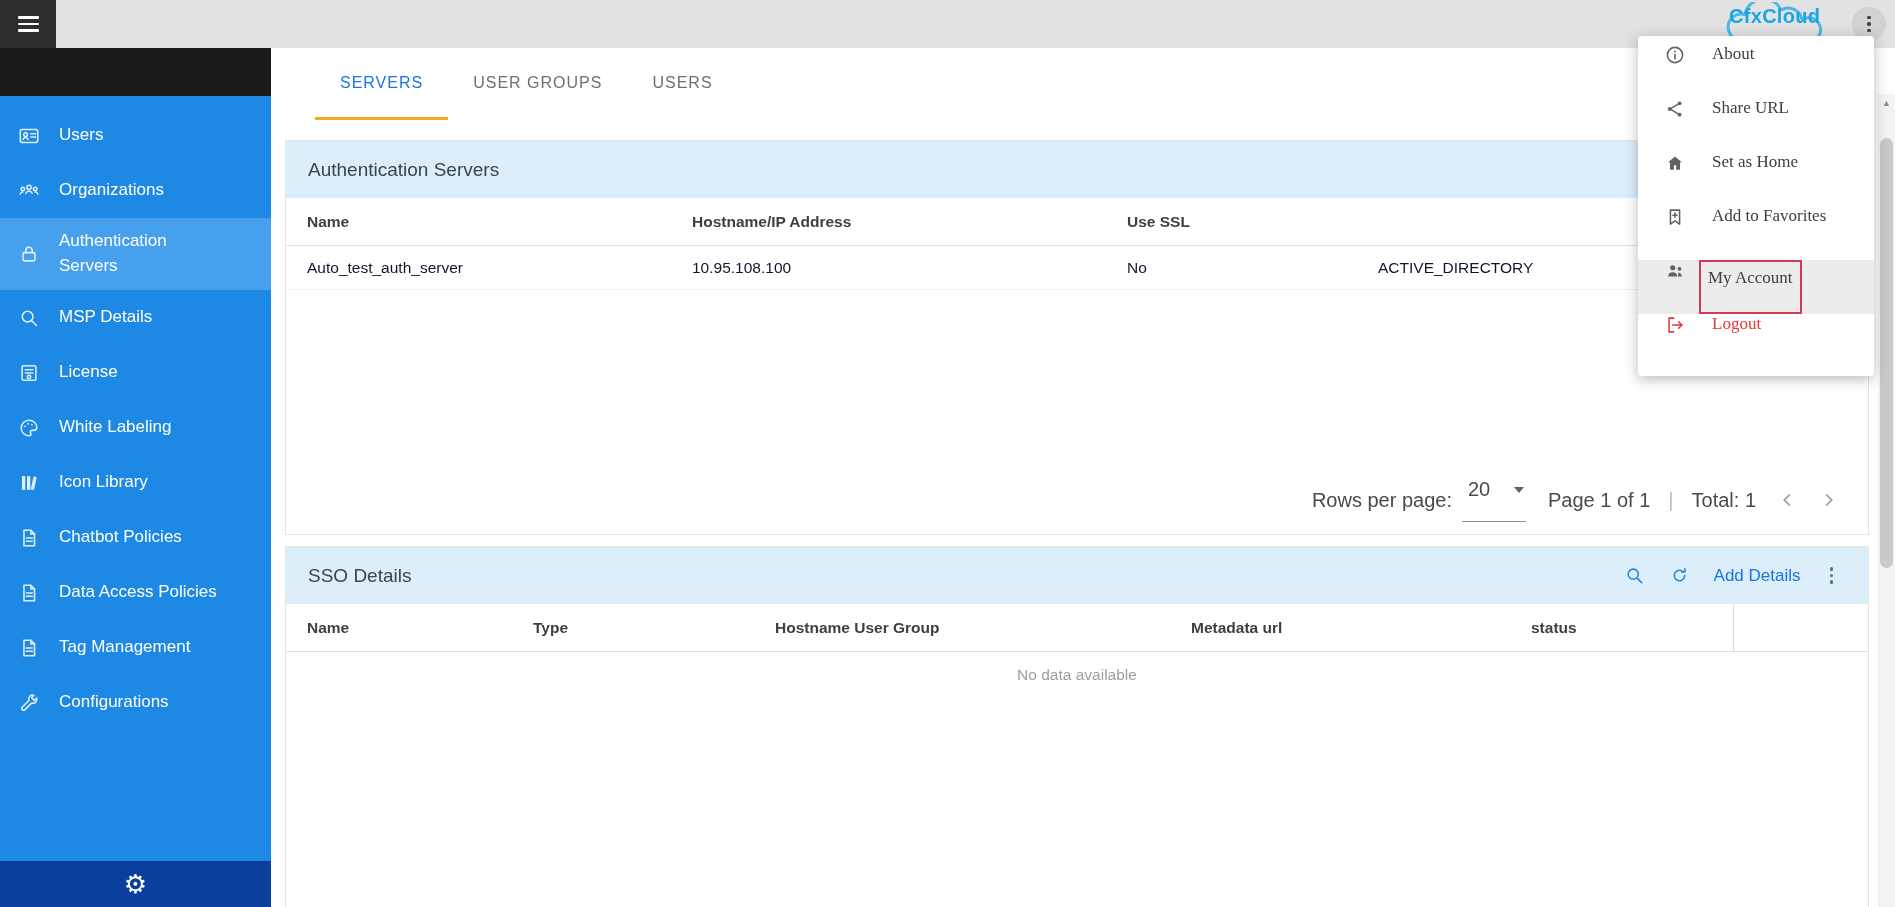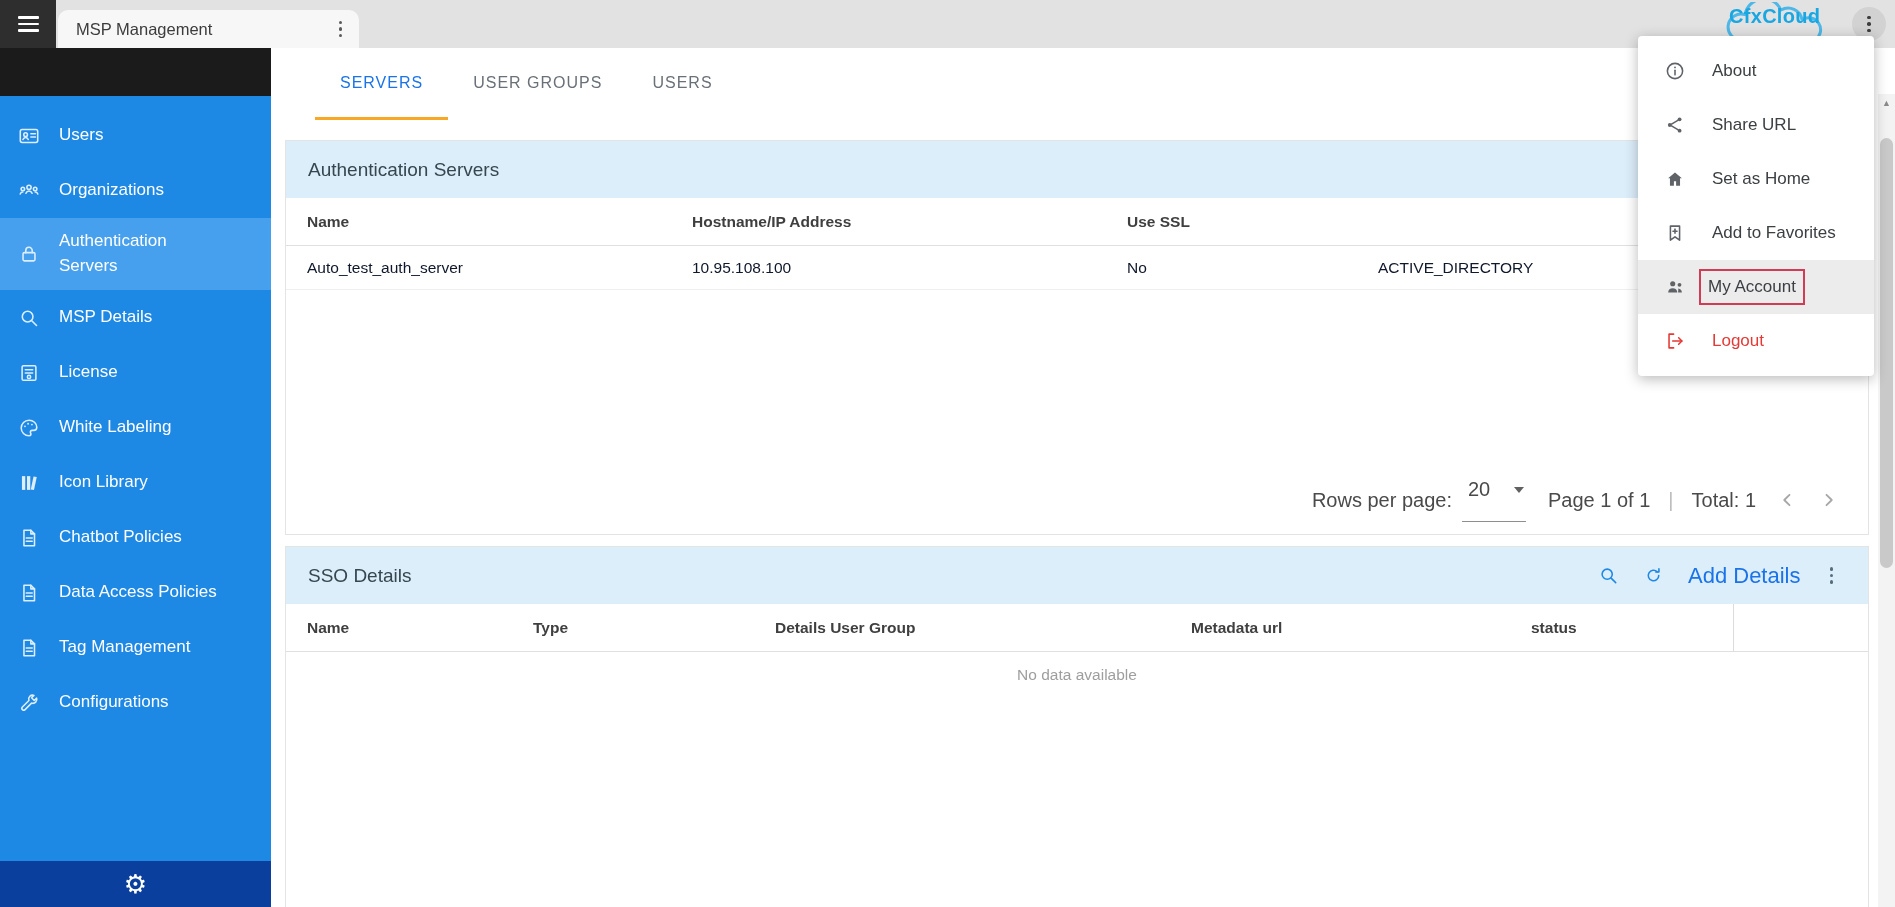--- a/index.html
+++ b/index.html
@@ -42,42 +42,42 @@
 
   .card{position:absolute;left:14px;width:1584px;border:1px solid #e4e4e4;background:#fff;}
   .card.auth{top:92px;height:395px;}
   .card.sso{top:498px;height:470px;}
   .card-header{height:57px;background:var(--card_header_bg,#ddeefb);display:flex;align-items:center;padding:0 30px 0 22px;}
   .card-title{font-size:19px;color:#37474f;}
   .sso-header{justify-content:space-between;}
   .header-actions{display:flex;align-items:center;gap:24px;}
   .icon-btn{background:none;border:none;cursor:pointer;display:flex;color:#1e88e5;padding:0;}
   .icon-btn svg{width:21px;height:21px;}
-  .add-details{color:var(--accent,#1a73e8);font-size:22px;cursor:pointer;text-decoration:none;}
+  .add-details{color:var(--accent,#1a73e8);font-size:17px;cursor:pointer;text-decoration:none;}
   .gray-kebab i{background:#546e7a;}
 
   .thead,.trow{display:grid;align-items:center;}
   .auth-grid{grid-template-columns:385px 435px 251px 1fr;padding-left:21px;}
   .sso-grid{grid-template-columns:226px 242px 416px 340px 203px 1fr;padding-left:21px;}
   .thead{height:48px;border-bottom:1px solid #e0e0e0;font-weight:bold;color:#3f3f3f;font-size:15.5px;}
   .trow{height:44px;border-bottom:1px solid #efefef;font-size:15.5px;color:#0f172a;}
   .cell-divider{border-right:1px solid #dcdcdc;height:100%;display:flex;align-items:center;}
   .empty-text{margin-top:14px;text-align:center;color:#9e9e9e;font-size:15.5px;}
 
   
   .pagination{position:absolute;left:0;right:0;bottom:6px;height:56px;display:flex;align-items:center;justify-content:flex-end;padding-right:28px;font-size:20px;color:#4a4a4a;}
   .pg-select{display:flex;align-items:center;justify-content:space-between;width:64px;border-bottom:1px solid #8f8f8f;padding:0 2px 20px 6px;margin:0 22px 0 10px;cursor:pointer;}
   .caret{width:0;height:0;border-left:5px solid transparent;border-right:5px solid transparent;border-top:6px solid #616161;}
   .pg-sep{margin:0 18px;color:#bdbdbd;}
   .pg-chevron{background:none;border:none;color:#a7a7a7;margin-left:20px;cursor:pointer;display:flex;padding:0;}
   .pg-chevron svg{width:22px;height:22px;}
 
   
   .context-menu{position:absolute;top:36px;right:21px;width:236px;background:#fff;border-radius:4px;box-shadow:0 3px 14px rgba(0,0,0,.28);padding:8px 0;z-index:60;}
-  .menu-item{height:54px;display:flex;align-items:center;padding:0 14px 0 26px;gap:26px;font-size:17px;color:#3c4043;cursor:pointer;}
+  .menu-item{height:54px;display:flex;padding:0 14px 0 26px;gap:26px;font-size:17px;color:#3c4043;cursor:pointer;font-family:Liberation Serif, serif;}
   .menu-item .menu-icon{width:22px;height:22px;color:#5f6368;flex:none;}
   .menu-item .menu-icon svg{width:22px;height:22px;display:block;}
   .menu-item.highlighted{background:#ececec;}
   .label-box{border:2px solid var(--highlight_red,#d23b55);padding:6px 7px;margin-left:-13px;}
   .menu-item.logout,.menu-item.logout .menu-icon{color:var(--logout_red,#e53935);}
 
   
   .scrollbar{position:absolute;right:0;top:48px;bottom:0;width:17px;background:#f3f3f3;z-index:15;}
   .scroll-gap{height:46px;background:#fff;}
   .scroll-up{height:18px;display:flex;align-items:center;justify-content:center;color:#8a8a8a;font-size:9px;cursor:pointer;}
@@ -86,28 +86,20 @@
 </head>
 <body>
 
 <header class="topbar">
   <div class="hamburger-box">
     <div class="hamburger">
         <span></span>
         <span></span>
         <span></span>
       </div>
-  </div>
-  <div class="browser-tab">
-    <span class="tab-title">MSP Management</span>
-    <button class="kebab">
-        <i></i>
-        <i></i>
-        <i></i>
-      </button>
   </div>
   <div class="logo">
     <svg width="132" height="44" viewBox="0 0 132 44">
       <path d="M104 38H30a13 13 0 1 1 4-25.4A19 19 0 0 1 70 8a14 14 0 0 1 21 9.6A11 11 0 0 1 104 38z" fill="none" stroke="#4db8e8" stroke-width="3" stroke-linejoin="round"></path>
     </svg>
     <span class="logo-text">CfxCloud</span>
   </div>
   <button class="topbar-kebab">
     <span class="kebab">
         <i></i>
@@ -320,21 +312,21 @@
         <button class="kebab gray-kebab">
             <i></i>
             <i></i>
             <i></i>
           </button>
       </div>
     </div>
     <div class="thead sso-grid">
       <div>Name</div>
       <div>Type</div>
-      <div>Details User Group</div>
+      <div>Hostname User Group</div>
       <div>Metadata url</div>
       <div class="cell-divider">status</div>
       <div></div>
     </div>
     <div class="empty-text">No data available</div>
   </section>
 
 </main>
 
 <div class="context-menu">

